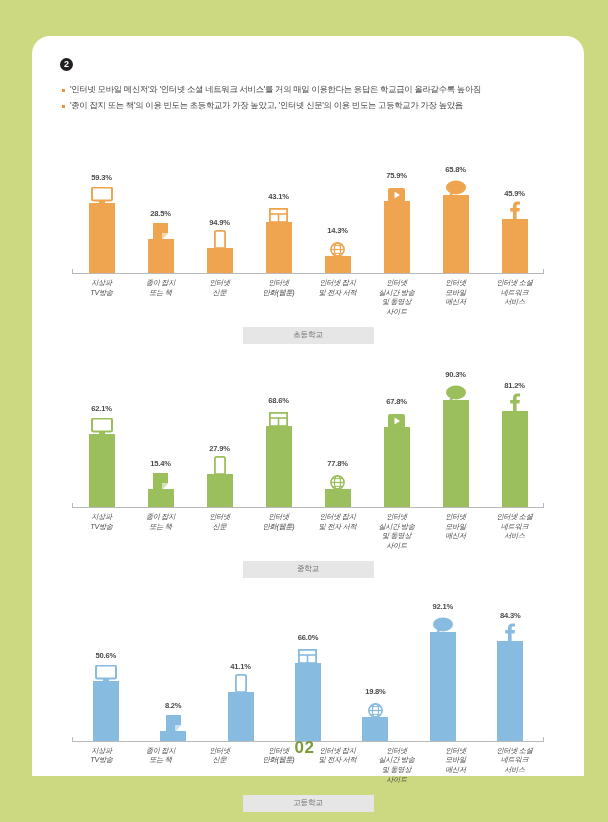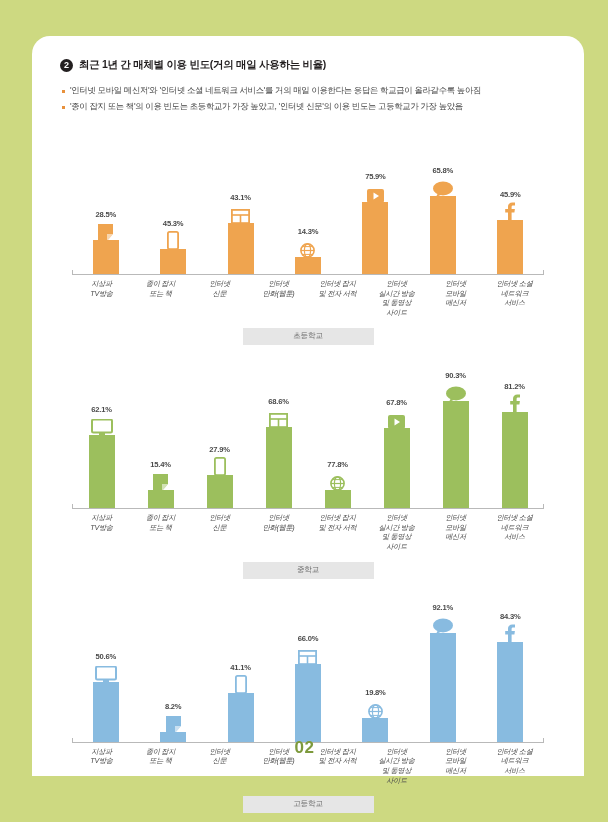--- a/index.html
+++ b/index.html
@@ -134,50 +134,59 @@
   }
 </style>
 </head>
 <body>
 
 <div class="page">
 
   <div class="header">
     <div class="title-row">
       <span class="num-badge">2</span>
-      <span class="title-text">최근 1년 간 매체별 이용 빈도(거의 매일 사용하는 비율)</span>
     </div>
     <div class="bullets">
       <div class="bullet">
         <span class="bullet-dot"></span>
         <span class="bullet-text">'인터넷 모바일 메신저'와 '인터넷 소셜 네트워크 서비스'를 거의 매일 이용한다는 응답은 학교급이 올라갈수록 높아짐</span>
       </div>
       <div class="bullet">
         <span class="bullet-dot"></span>
         <span class="bullet-text">'종이 잡지 또는 책'의 이용 빈도는 초등학교가 가장 높았고, '인터넷 신문'의 이용 빈도는 고등학교가 가장 높았음</span>
       </div>
     </div>
   </div>
 
   <div class="charts" id="charts-root">
       <div class="chart-block">
         <div class="chart-area">
           <div class="bars">
             <div class="bar-cell">
+              <div class="bar-value">59.3%</div>
+              <div class="bar-icon">
+                <svg width="22" height="17" viewBox="0 0 22 17">
+                  <rect x="1" y="0.5" width="20" height="13" rx="1.5" fill="none" stroke="#efa44f" stroke-width="2"></rect>
+                  <rect x="8" y="14" width="6" height="3" fill="#efa44f"></rect>
+                </svg>
+              </div>
+              <div class="bar-rect" style="background: rgb(239, 164, 79); height: 69.974px;"></div>
+            </div>
+            <div class="bar-cell">
               <div class="bar-value">28.5%</div>
               <div class="bar-icon">
                 <svg width="15" height="17" viewBox="0 0 15 17">
                   <path d="M0 0 H15 V10 L9 17 H0 Z" fill="#efa44f"></path>
                   <path d="M15 10 H9 V17 Z" fill="#ffffff" opacity="0.55"></path>
                 </svg>
               </div>
               <div class="bar-rect" style="background: rgb(239, 164, 79); height: 33.63px;"></div>
             </div>
             <div class="bar-cell">
-              <div class="bar-value">45.3%</div>
+              <div class="bar-value">94.9%</div>
               <div class="bar-icon">
                 <svg width="12" height="19" viewBox="0 0 12 19">
                   <rect x="0.9" y="0.9" width="10.2" height="17.2" rx="1.6" fill="none" stroke="#efa44f" stroke-width="1.8"></rect>
                 </svg>
               </div>
               <div class="bar-rect" style="background: rgb(239, 164, 79); height: 24.662px;"></div>
             </div>
             <div class="bar-cell">
               <div class="bar-value">43.1%</div>
               <div class="bar-icon">

